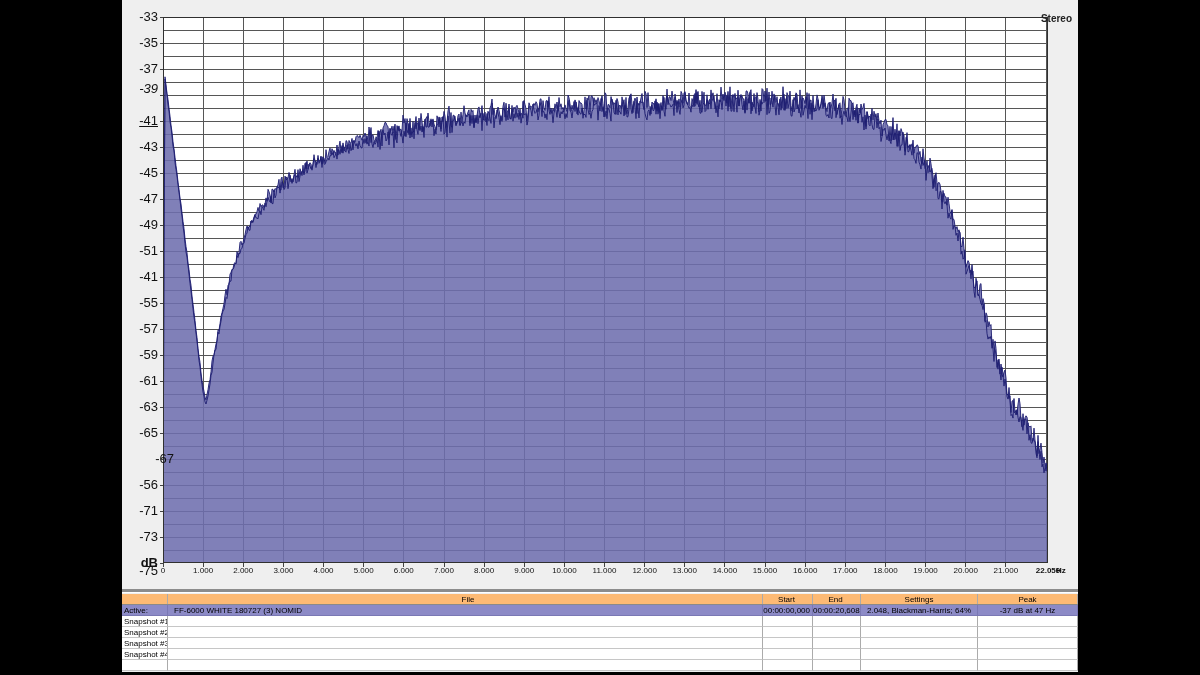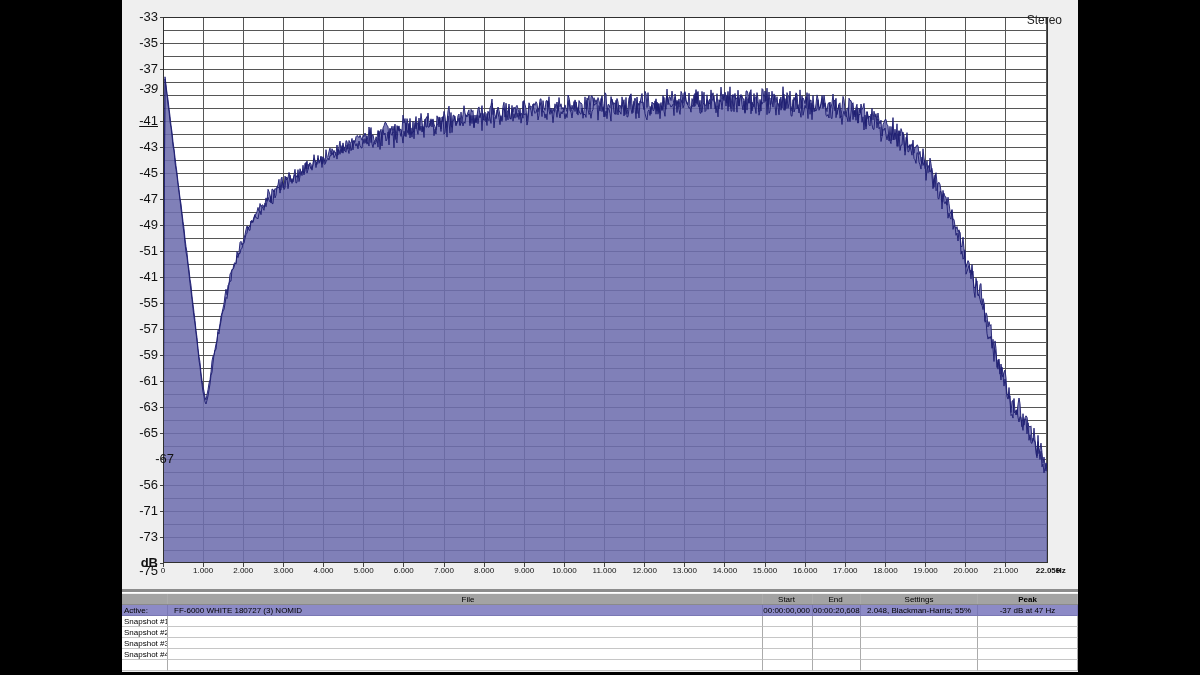--- a/index.html
+++ b/index.html
@@ -5,25 +5,25 @@
   html,body{margin:0;padding:0;background:#000;}
   .stage{position:relative;width:1200px;height:675px;background:#000;overflow:hidden;
          font-family:"Liberation Sans",sans-serif;color:#000;}
   .window{position:absolute;left:122px;top:0;width:956px;height:672px;background:#efefef;}
   .plot-wrap{position:absolute;left:41px;top:17px;width:885px;height:550px;}
   .plot-wrap svg{display:block;}
   .ylabel{position:absolute;width:36px;text-align:right;font-size:13px;line-height:8px;color:#111;}
   .ytick{position:absolute;width:3px;height:1px;background:#444;}
   .xlabel{position:absolute;top:566px;transform:translateX(-50%);font-size:8px;line-height:9px;color:#111;white-space:nowrap;}
   .xunit{position:absolute;top:566px;font-size:8px;font-weight:bold;color:#111;}
-  .stereo{position:absolute;top:13px;right:16px;font-size:12px;color:#222;}
+  .stereo{position:absolute;top:13px;right:6px;font-size:10px;color:#222;font-weight:bold;}
   .separator{position:absolute;left:0;top:589px;width:956px;height:3px;background:#8c8c8c;border-bottom:1px solid #fff;}
   .table{position:absolute;left:0;top:594px;width:956px;background:#fff;font-size:8px;line-height:10px;}
   .trow{display:grid;grid-template-columns:46px 595px 50px 48px 117px 100px;height:11px;background:#fff;}
-  .trow.header{height:10px;background:#a3a3a3;border-bottom:1px solid #8a8a8a;font-size:8px;}
+  .trow.header{height:10px;background:#fdba74;border-bottom:1px solid #8a8a8a;font-size:8px;}
   .trow .cell{border-right:1px solid #ababab;border-bottom:1px solid #c6c6c6;overflow:hidden;
               white-space:nowrap;padding-top:1px;box-sizing:border-box;}
   .trow.header .cell{border-bottom:none;text-align:center;}
   .cell.lbl{padding-left:2px;}
   .cell.file{padding-left:6px;}
   .cell.start,.cell.end{text-align:right;padding-right:2px;}
   .cell.settings,.cell.peak{text-align:center;}
   .trow.active{background:#8c8ac6;}
   .trow.active .cell{border-right-color:#7a78b4;border-bottom-color:#7a78b4;}
 </style>
@@ -210,28 +210,28 @@
 
     <div class="separator"></div>
 
     <div class="table" id="snapshot-table">
         <div class="trow header">
           <div class="cell lbl" style="text-align: center;"></div>
           <div class="cell file" style="text-align: center;">File</div>
           <div class="cell start" style="text-align: center;">Start</div>
           <div class="cell end" style="text-align: center;">End</div>
           <div class="cell settings" style="text-align: center;">Settings</div>
-          <div class="cell peak" style="text-align: center; font-weight: bold;">Peak</div>
+          <div class="cell peak" style="text-align: center;">Peak</div>
         </div>
         <div class="trow active">
           <div class="cell lbl">Active:</div>
           <div class="cell file">FF-6000 WHITE 180727 (3) NOMID</div>
           <div class="cell start">00:00:00,000</div>
           <div class="cell end">00:00:20,608</div>
-          <div class="cell settings">2.048, Blackman-Harris; 55%</div>
+          <div class="cell settings">2.048, Blackman-Harris; 64%</div>
           <div class="cell peak">-37 dB at 47 Hz</div>
         </div>
         <div class="trow">
           <div class="cell lbl">Snapshot #1:</div>
           <div class="cell file"></div>
           <div class="cell start"></div>
           <div class="cell end"></div>
           <div class="cell settings"></div>
           <div class="cell peak"></div>
         </div>

